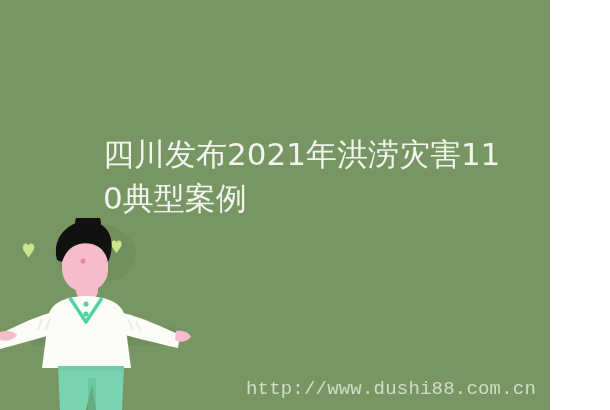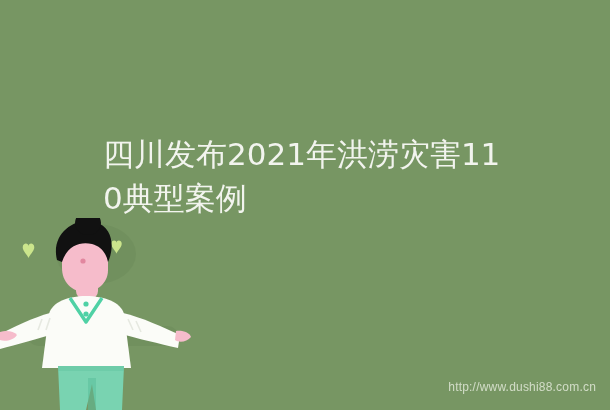--- a/index.html
+++ b/index.html
@@ -4,21 +4,21 @@
 <style>
   html, body {
     margin: 0;
     padding: 0;
   }
   body {
     font-family: "Liberation Sans", "DejaVu Sans", sans-serif;
   }
   #stage {
     position: relative;
-    width: 610px;
+    width: 550px;
     height: 410px;
     overflow: hidden;
     background: #779663;
   }
 
   
   #headline {
     position: absolute;
     left: 103px;
     top: 132px;
@@ -30,25 +30,25 @@
     letter-spacing: 0px;
     white-space: normal;
     word-break: break-all;
     font-family: "DejaVu Sans", "Liberation Sans", sans-serif;
   }
 
   
   #watermark {
     position: absolute;
     right: 14px;
-    bottom: 16px;
+    bottom: 10px;
     color: #d9e2cf;
-    font-size: 12px;
+    font-size: 19px;
     letter-spacing: 0.2px;
-    font-family: Liberation Sans, sans-serif;
+    font-family: Liberation Mono, monospace;
     opacity: 0.92;
   }
 
   
   #illustration {
     position: absolute;
     left: 0;
     top: 218px;
     width: 210px;
     height: 192px;

